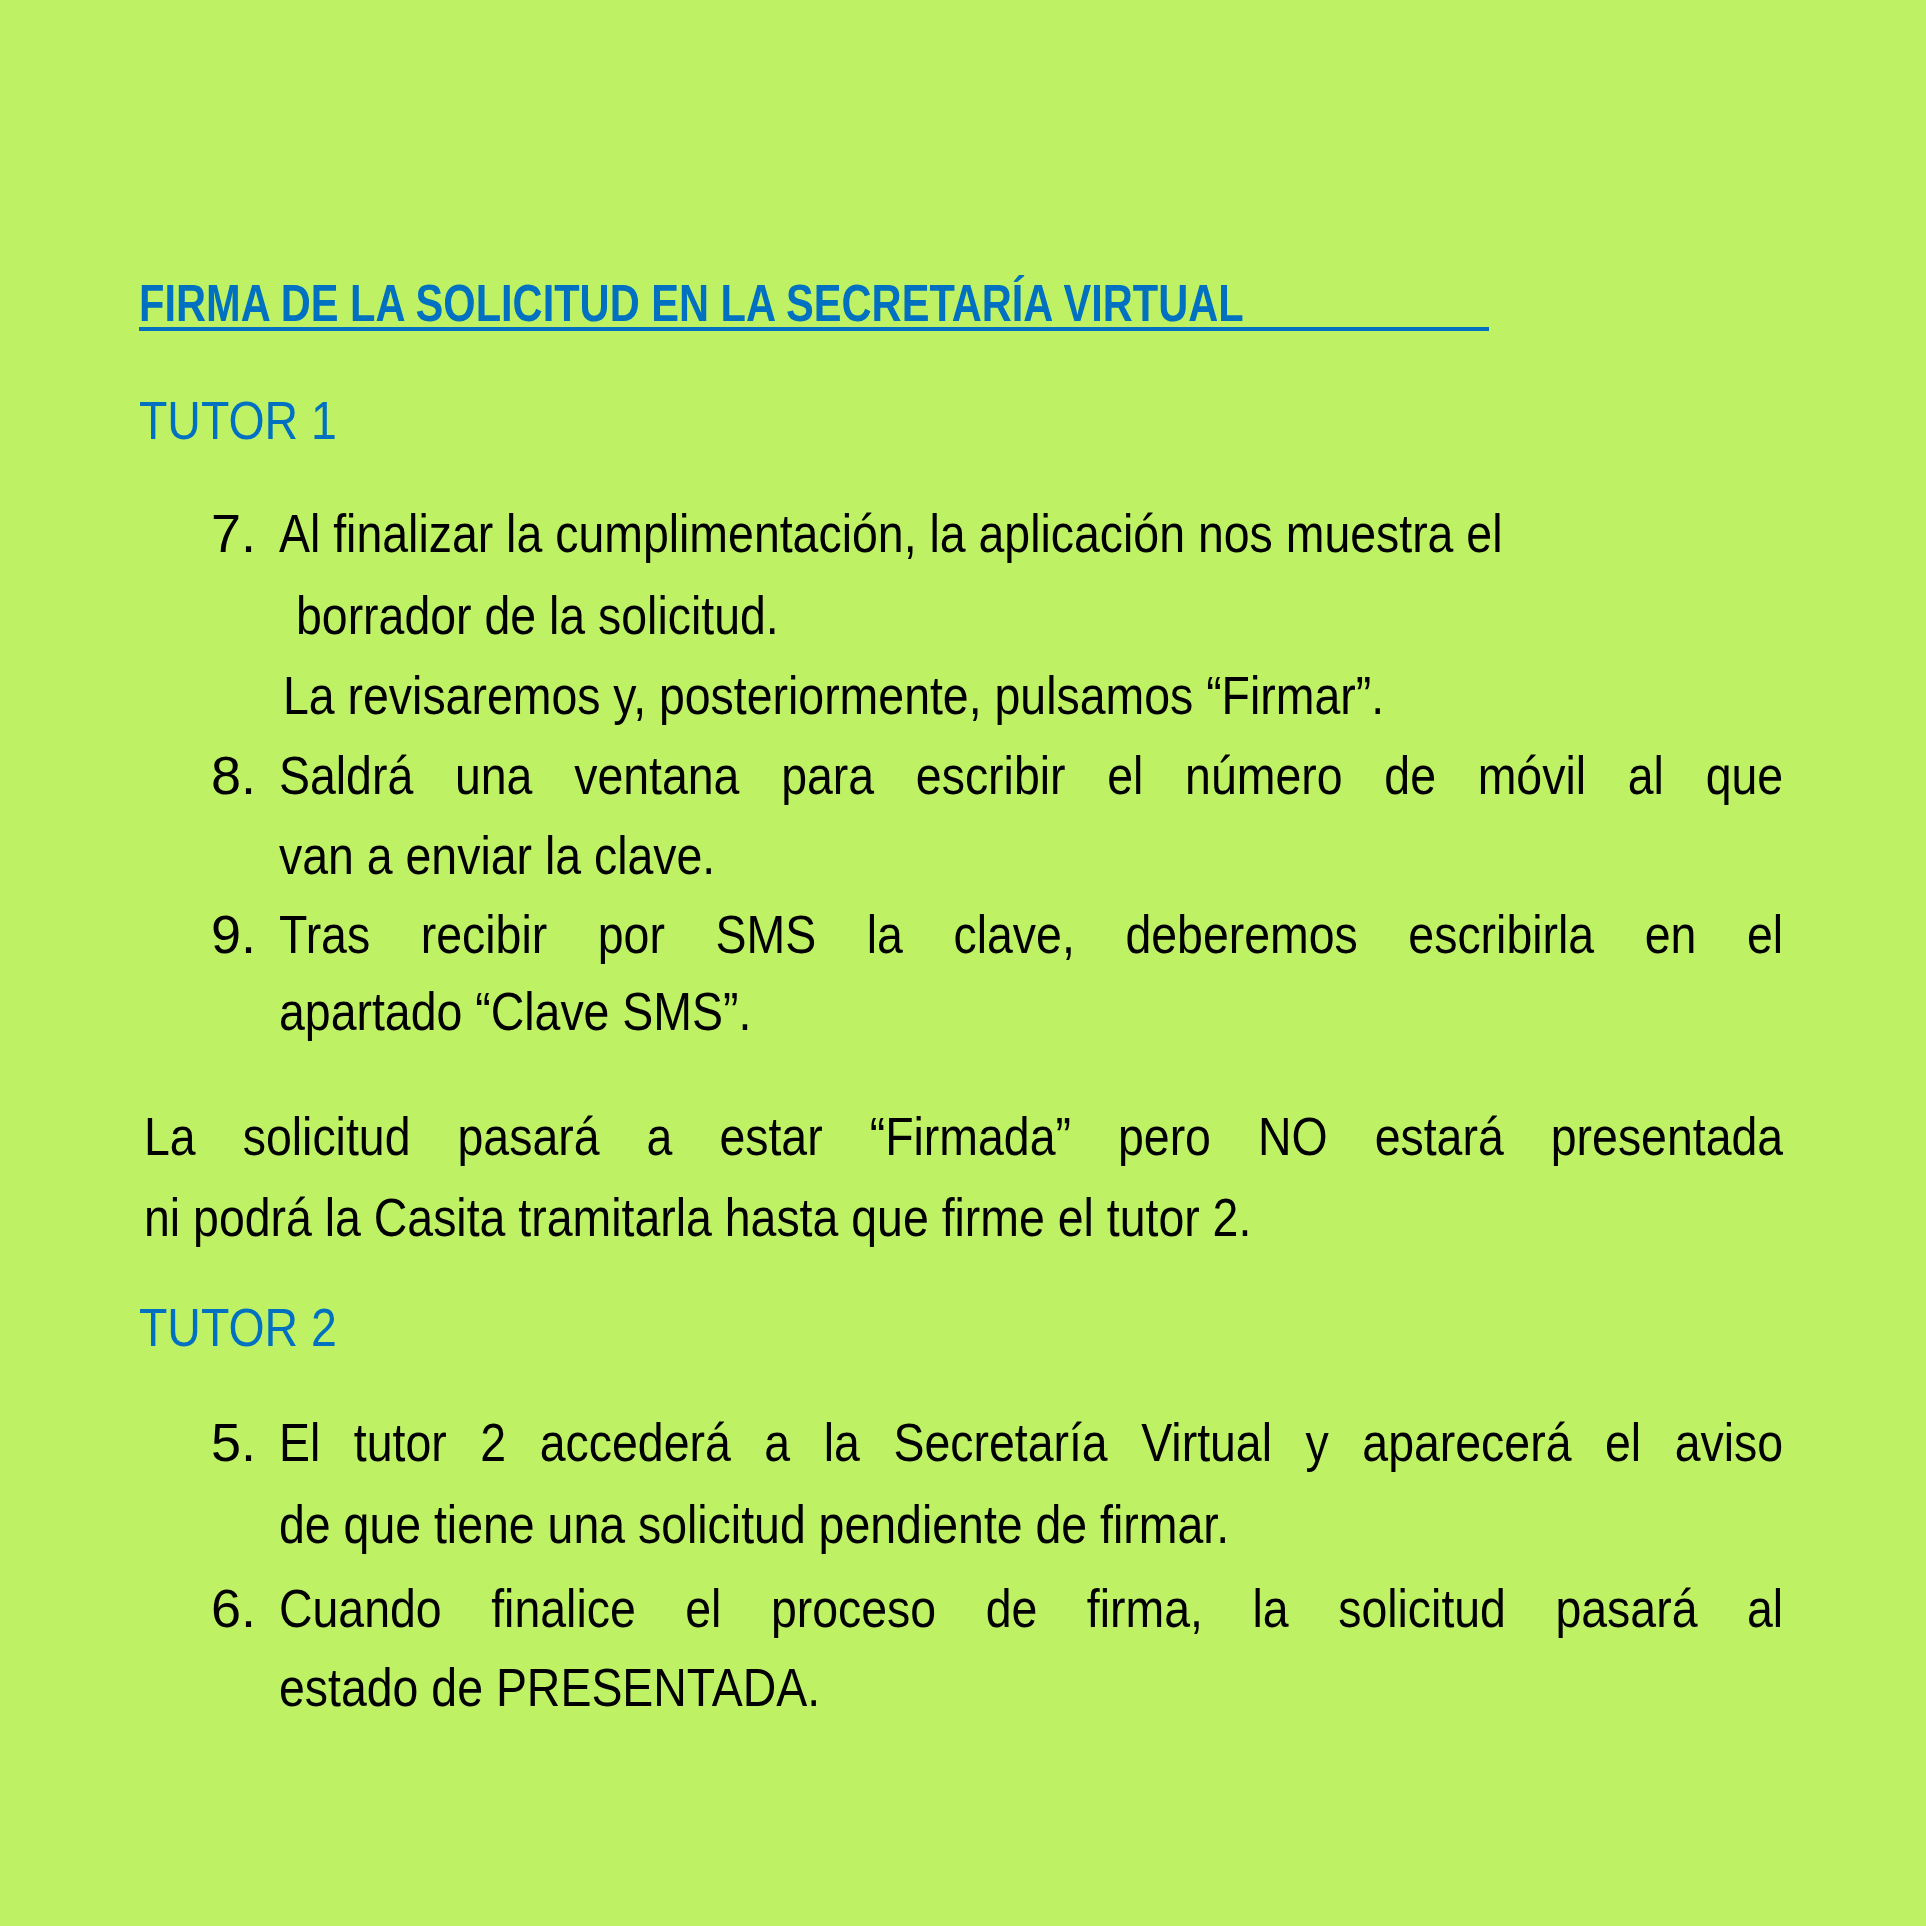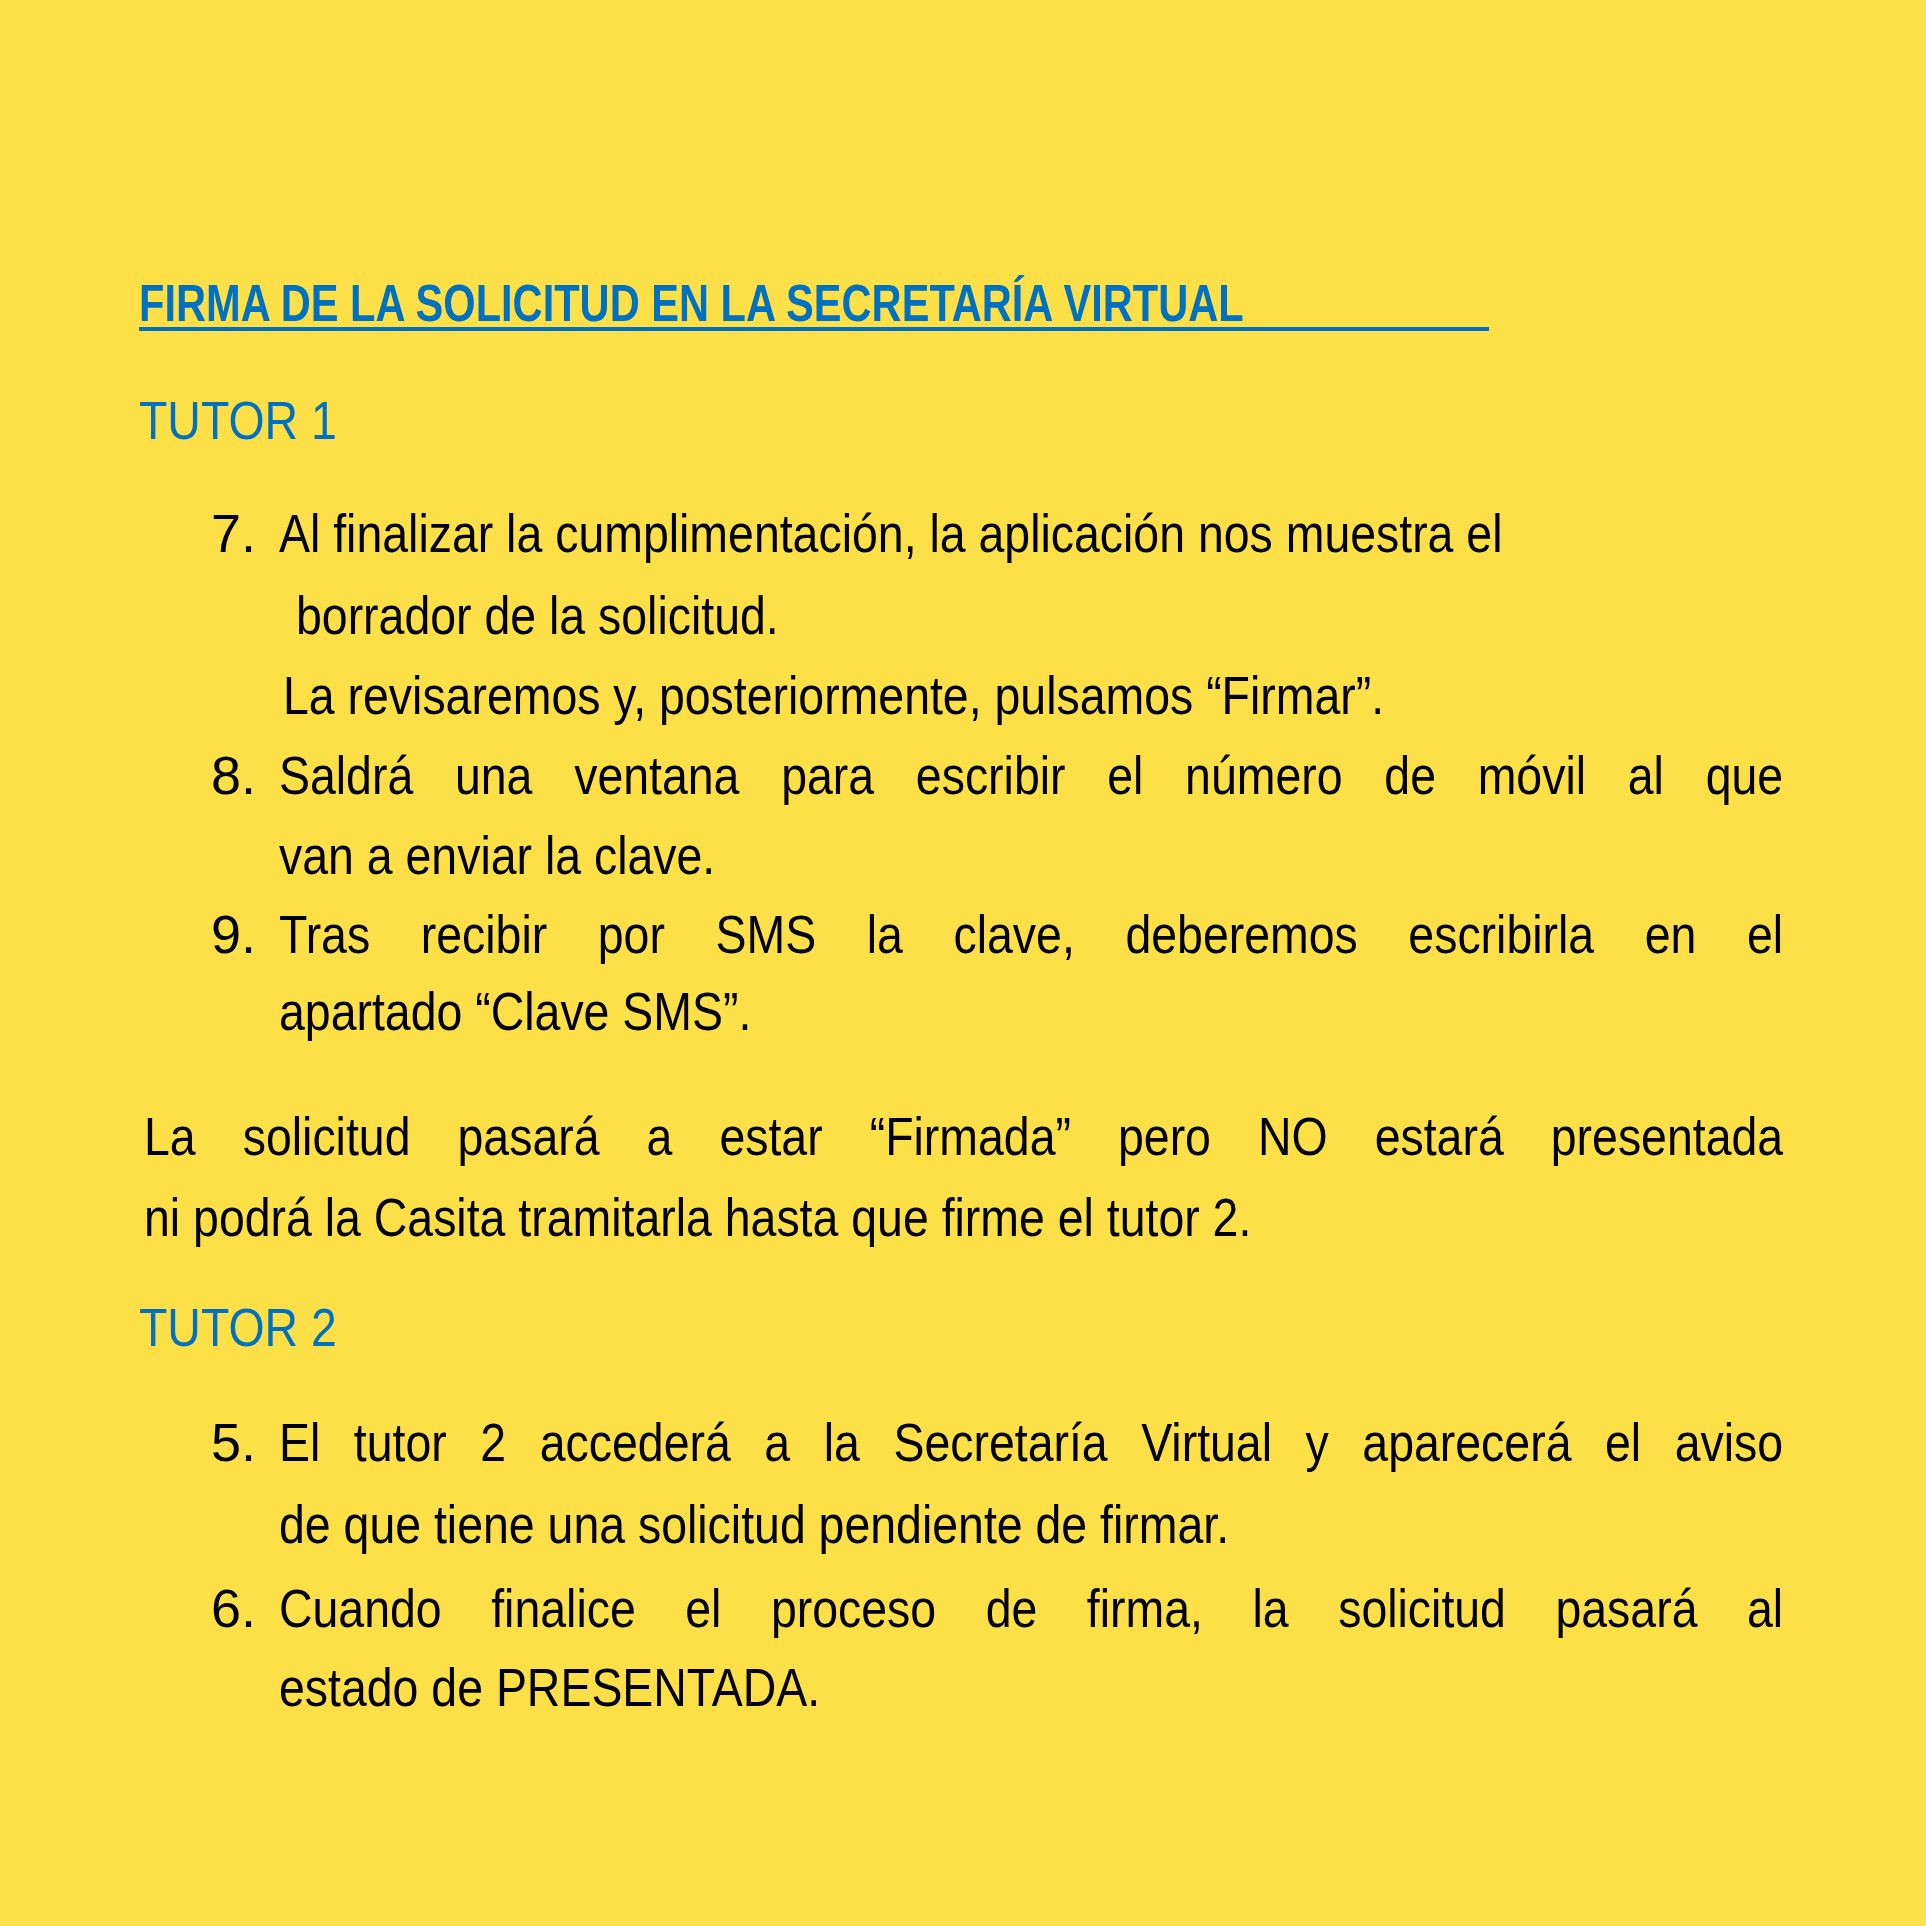--- a/index.html
+++ b/index.html
@@ -1,17 +1,17 @@
 <!DOCTYPE html>
 <html style="font-size:8.8px"><head>
 <meta charset="utf-8">
 <style>
   html, body { margin: 0; padding: 0; background: #ffffff; }
   body { width: 1926px; height: 1926px; position: relative; overflow: hidden; }
-  .page { position: absolute; left: 0; top: 0; width: 1926px; height: 1926px; background: #fde047; }
+  .page { position: absolute; left: 0; top: 0; width: 1926px; height: 1926px; background: #bef264; }
   .line {
     position: absolute;
     font-family: "Liberation Sans", sans-serif;
     font-size: 54px;
     line-height: 1;
     white-space: nowrap;
     color: #000000;
     transform-origin: 0 0;
     transform: scaleX(0.86);
   }

